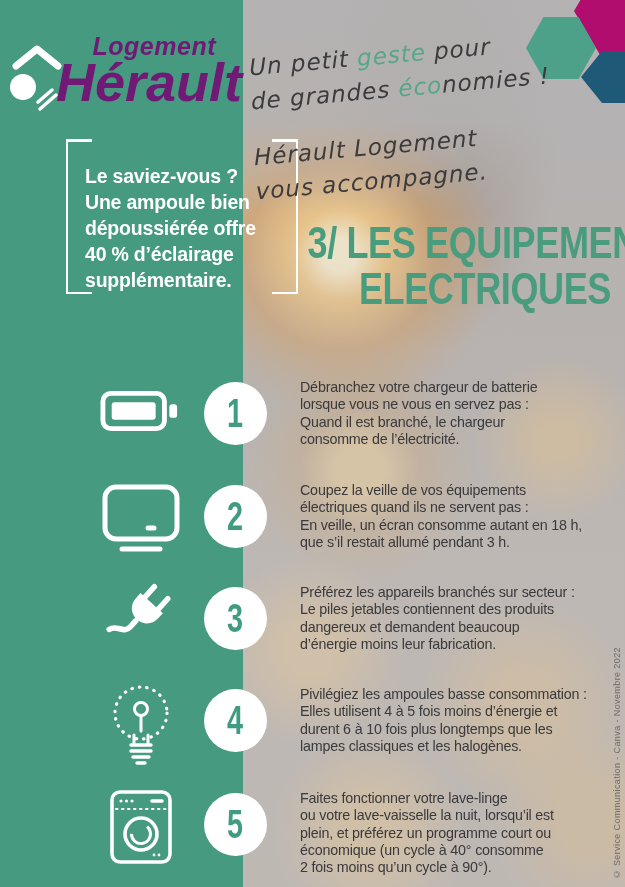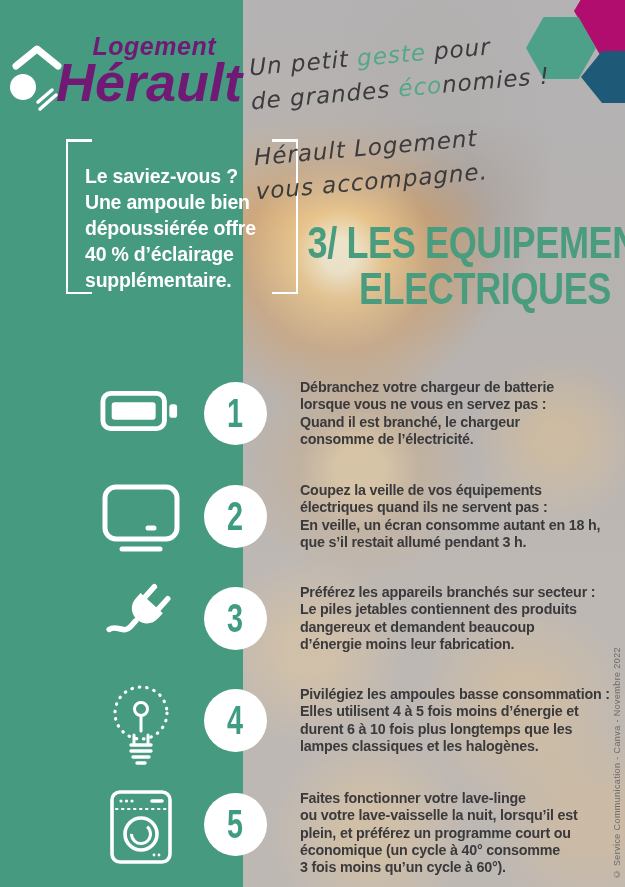--- a/index.html
+++ b/index.html
@@ -53,21 +53,21 @@
   
   .title { position:absolute; right:14px; top:220px; width:370px; text-align:right;
     color:#4a9c7e; font-weight:bold; font-size:44px; line-height:46px; }
   .title-line { display:block; transform:scaleX(.82); transform-origin:100% 50%; letter-spacing:-.5px; white-space:nowrap; }
   
   .tip { position:absolute; left:0; width:625px; }
   .tip-icon { position:absolute; left:98px; width:85px; text-align:center; }
   .tip-circle { position:absolute; left:204px; top:8px; width:63px; height:63px; border-radius:50%;
     background:#fff; display:flex; align-items:center; justify-content:center; }
   .tip-number { color:#3f9c82; font-weight:bold; font-size:40px; display:inline-block; transform:scaleX(.72); }
-  .tip-text { position:absolute; left:300px; top:5px; width:320px; color:#3a393b; font-weight:bold;
+  .tip-text { position:absolute; left:300px; top:5px; width:320px; color:#3a393b; font-weight:normal;
     font-size:14.3px; line-height:17.3px; white-space:pre-line; letter-spacing:-.2px; }
   .tip-1 { top:374px; } .tip-2 { top:477px; } .tip-3 { top:579px; } .tip-4 { top:681px; } .tip-5 { top:785px; }
   .tip-1 .tip-icon { top:14px; } .tip-2 .tip-icon { top:6px; } .tip-3 .tip-icon { top:2px; }
   .tip-4 .tip-icon { top:2px; } .tip-5 .tip-icon { top:4px; }
   
   .credit { position:absolute; right:3px; bottom:8px; writing-mode:vertical-rl; transform:rotate(180deg);
     font-size:9px; color:#6e6a67; letter-spacing:.4px; }
   svg { display:block; margin:0 auto; }
 </style>
 </head>
@@ -207,17 +207,17 @@
           <circle cx="50" cy="66" r="1.4" fill="#fff"></circle>
       </svg>
     </div>
     <div class="tip-circle">
         <span class="tip-number">5</span>
       </div>
     <div class="tip-text">Faites fonctionner votre lave-linge
 ou votre lave-vaisselle la nuit, lorsqu’il est
 plein, et préférez un programme court ou
 économique (un cycle à 40° consomme
-3 fois moins qu’un cycle à 60°).</div>
+2 fois moins qu’un cycle à 90°).</div>
   </div>
 
   <div class="credit">© Service Communication - Canva - Novembre 2022</div>
 </div>
 
 </body></html>

